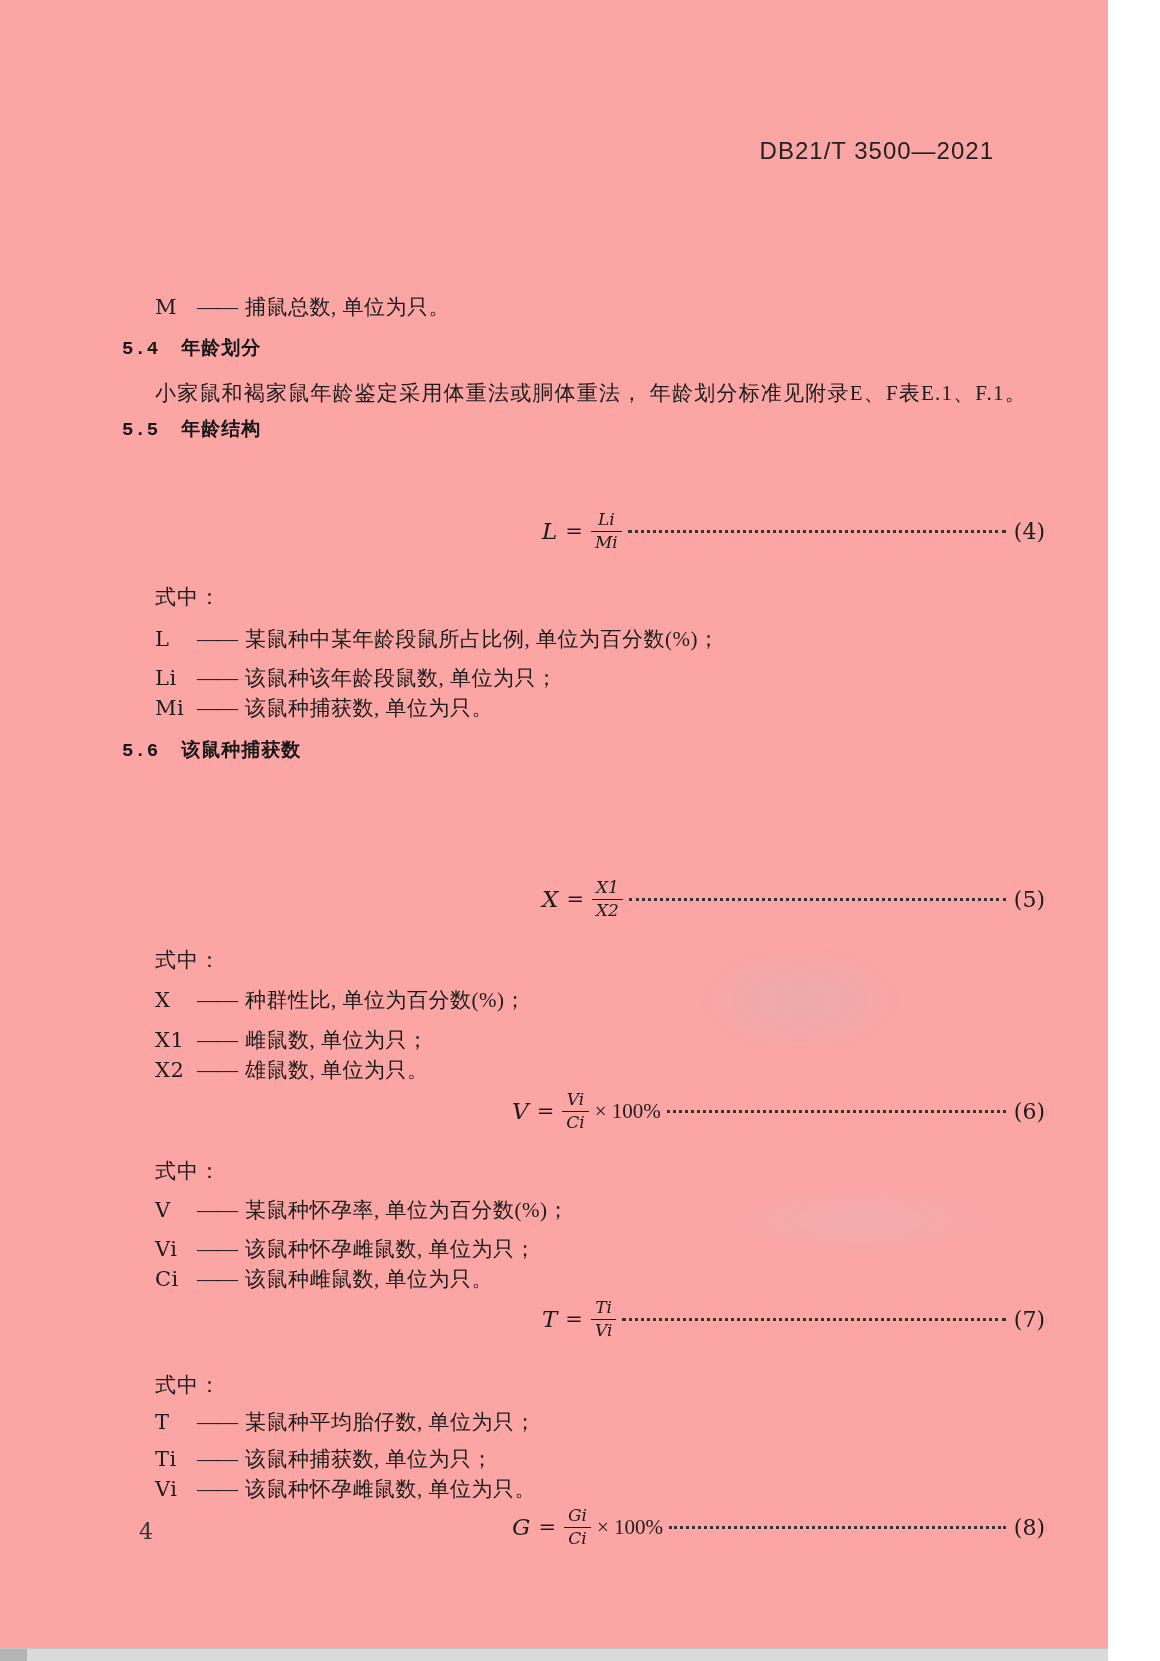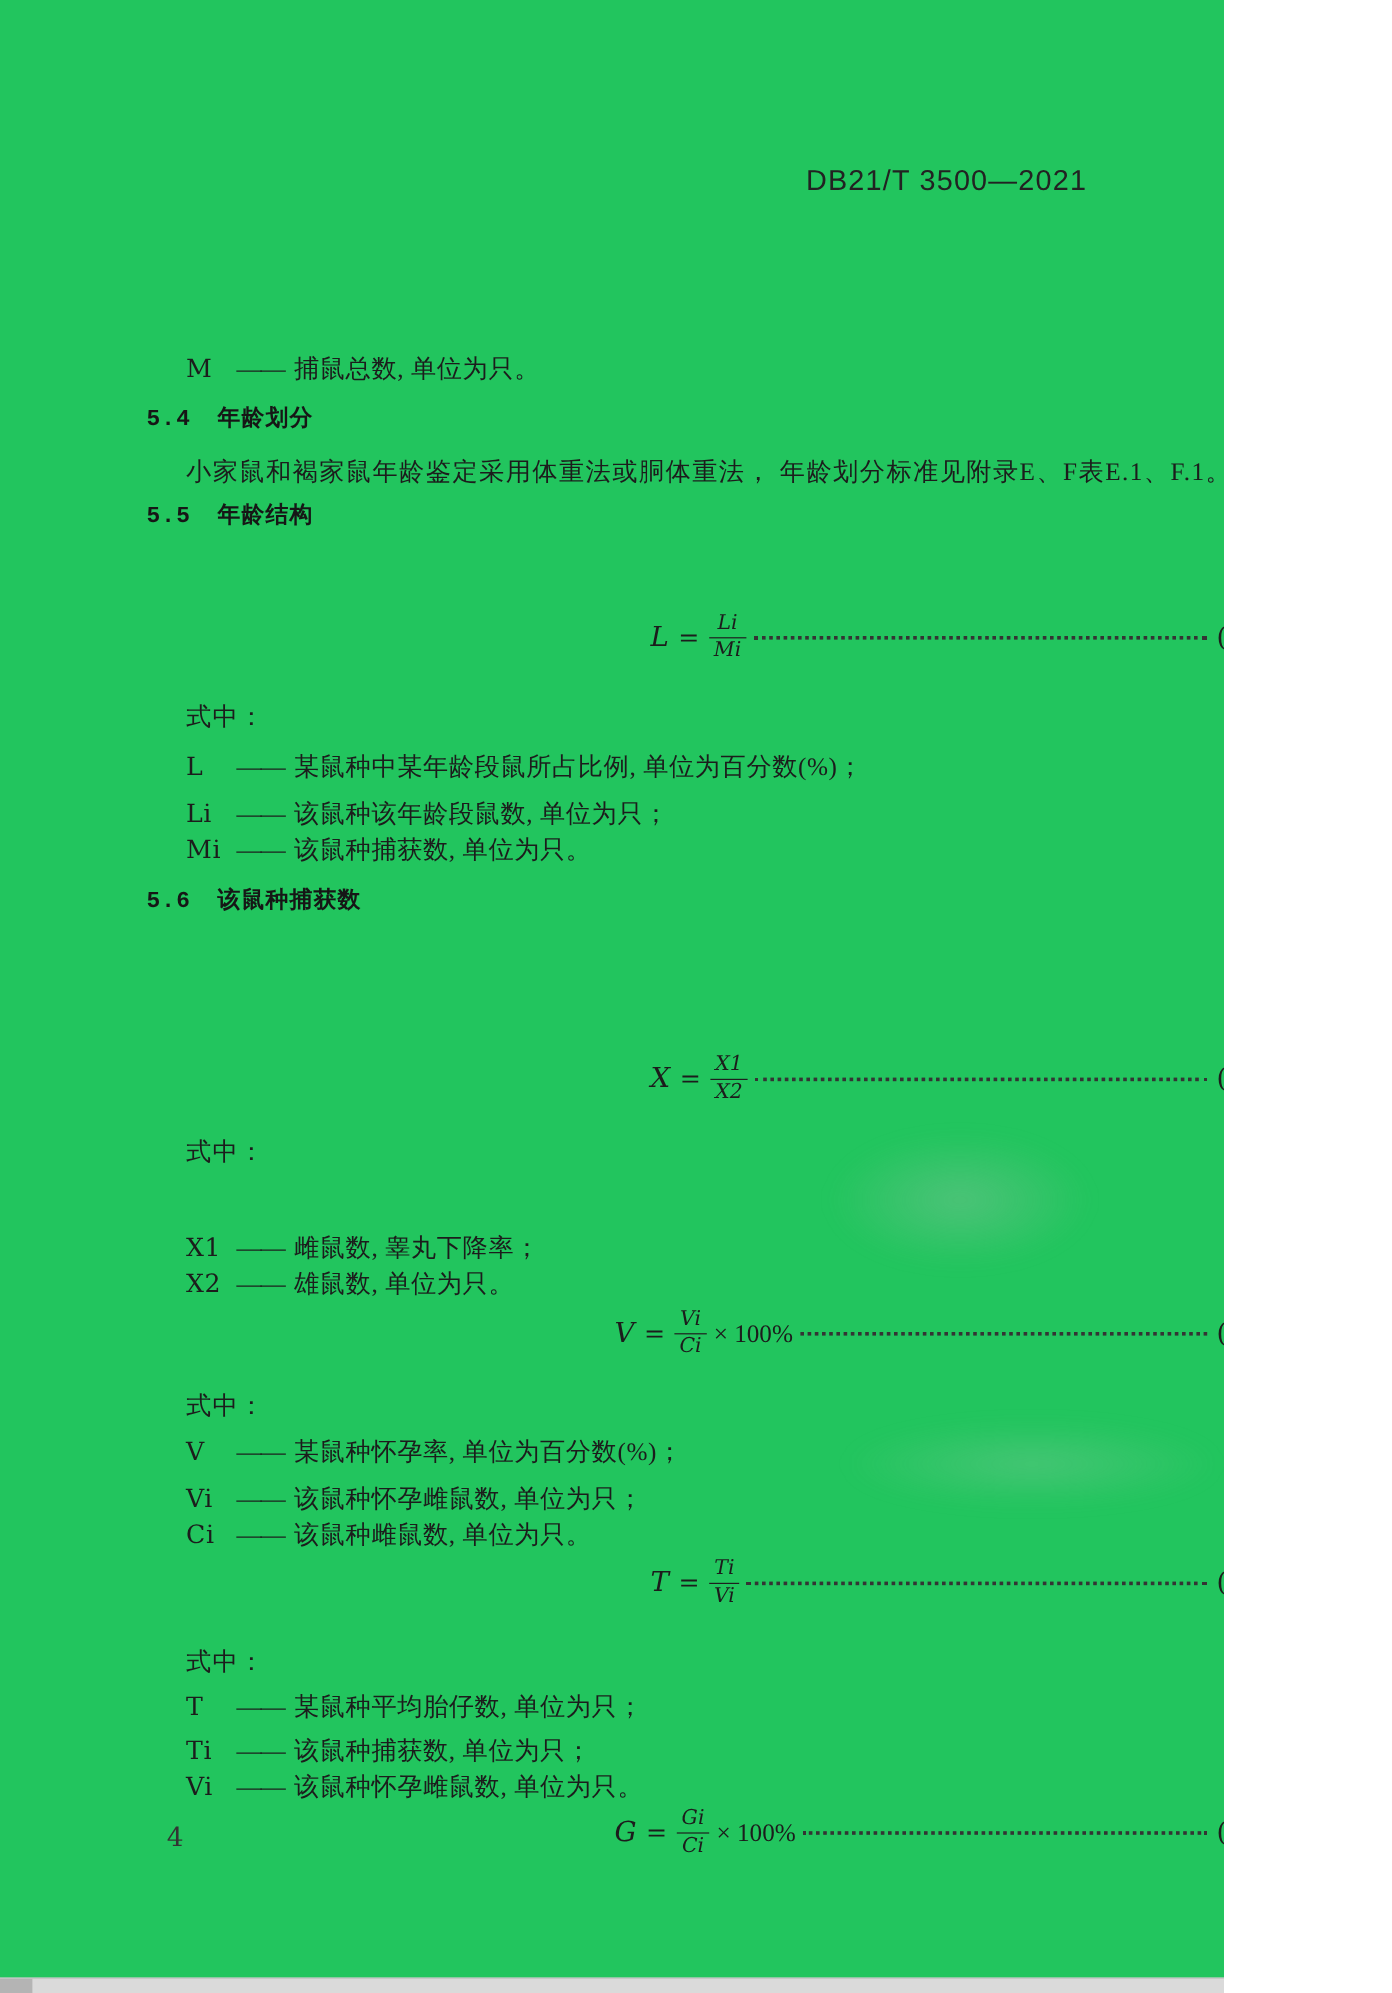--- a/index.html
+++ b/index.html
@@ -1,20 +1,20 @@
 <!DOCTYPE html>
 <html><head>
 <meta charset="utf-8">
 <style>
   * { margin:0; padding:0; box-sizing:border-box; }
   html,body { background:#ffffff; }
   .page {
     position:relative;
-    width:1020px; height:1661px;
-    background:#22c55e;
+    width:1108px; height:1661px;
+    background:#fca5a5;
     font-family:"Liberation Serif","DejaVu Serif",serif;
     color:#1c1c1c;
     overflow:hidden;
   }
   
   .doc-header {
     position:absolute; top:137px; right:114px;
     font-family:"Liberation Sans","DejaVu Sans",sans-serif;
     font-size:24px; letter-spacing:1px; color:#222;
   }
@@ -121,22 +121,25 @@
           <span class="num">X1</span>
           <span class="den">X2</span>
         </span>
       </span>
       <div class="leader"></div>
       <span class="eq-no">(5)</span>
     </div>
 
     <div class="where" style="top:903px">式中：</div>
 
+    <div class="def-line" style="top:943px">
+      <span class="sym">X</span><span class="dash">——</span><span class="def">种群性比, 单位为百分数(%)；</span>
+    </div>
     <div class="def-line" style="top:983px">
-      <span class="sym">X1</span><span class="dash">——</span><span class="def">雌鼠数, 睾丸下降率；</span>
+      <span class="sym">X1</span><span class="dash">——</span><span class="def">雌鼠数, 单位为只；</span>
     </div>
     <div class="def-line" style="top:1013px">
       <span class="sym">X2</span><span class="dash">——</span><span class="def">雄鼠数, 单位为只。</span>
     </div>
 
     <div class="formula-row has-mult" style="top:1036px">
       <div class="fspacer"></div>
       <span class="math">
         <span class="lhs">V</span>
         <span class="eq">=</span>

